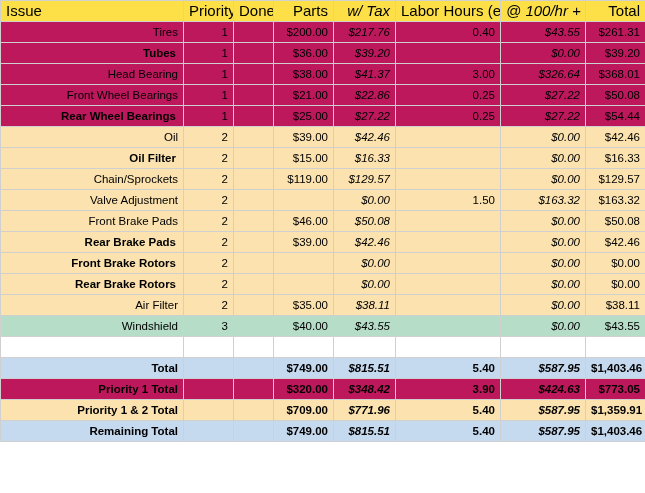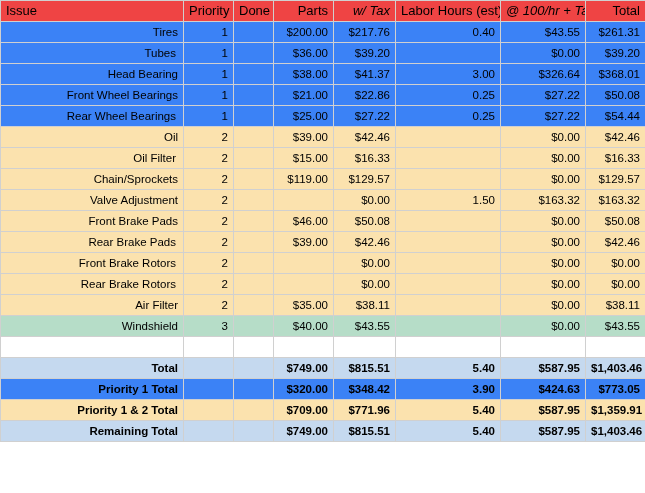--- a/index.html
+++ b/index.html
@@ -35,37 +35,37 @@
   col.c-issue   { width: 183px; }
   col.c-prio    { width: 50px; }
   col.c-done    { width: 40px; }
   col.c-parts   { width: 60px; }
   col.c-tax     { width: 62px; }
   col.c-labor   { width: 105px; }
   col.c-rate    { width: 85px; }
   col.c-total   { width: 60px; }
 
   thead th {
-    background: #ef4444;
+    background: #fde047;
     border: 1px solid #c8c8c8;
     border-top: none;
     font-weight: normal;
-    font-size: 13px;
+    font-size: 15px;
     color: #000;
   }
   thead th.left { text-align: left; }
   thead th.italic { font-style: italic; }
 
   td.issue { text-align: left; font-weight: bold; }
-  td.issue.indent1 { text-align: right; font-weight: normal; padding-right: 7px; margin-left: 12px; }
-  td.italic { }
+  td.issue.indent1 { text-align: right; font-weight: bold; padding-right: 7px; margin-left: 12px; }
+  td.italic { font-style: italic; }
   td.num { text-align: right; }
 
   
-  tr.band-red  td { background: #3b82f6; }
+  tr.band-red  td { background: #be185d; }
   tr.band-yellow td { background: #fbe2ae; }
   tr.band-green td { background: #b6ddc8; margin-top: 16px; }
   tr.band-blue td { background: #c5d9ef; }
 
   tr.spacer td {
     background: #ffffff;
     height: 20px;
   }
   tr.bold-row td { font-weight: bold; }
   td.b { font-weight: bold; }

